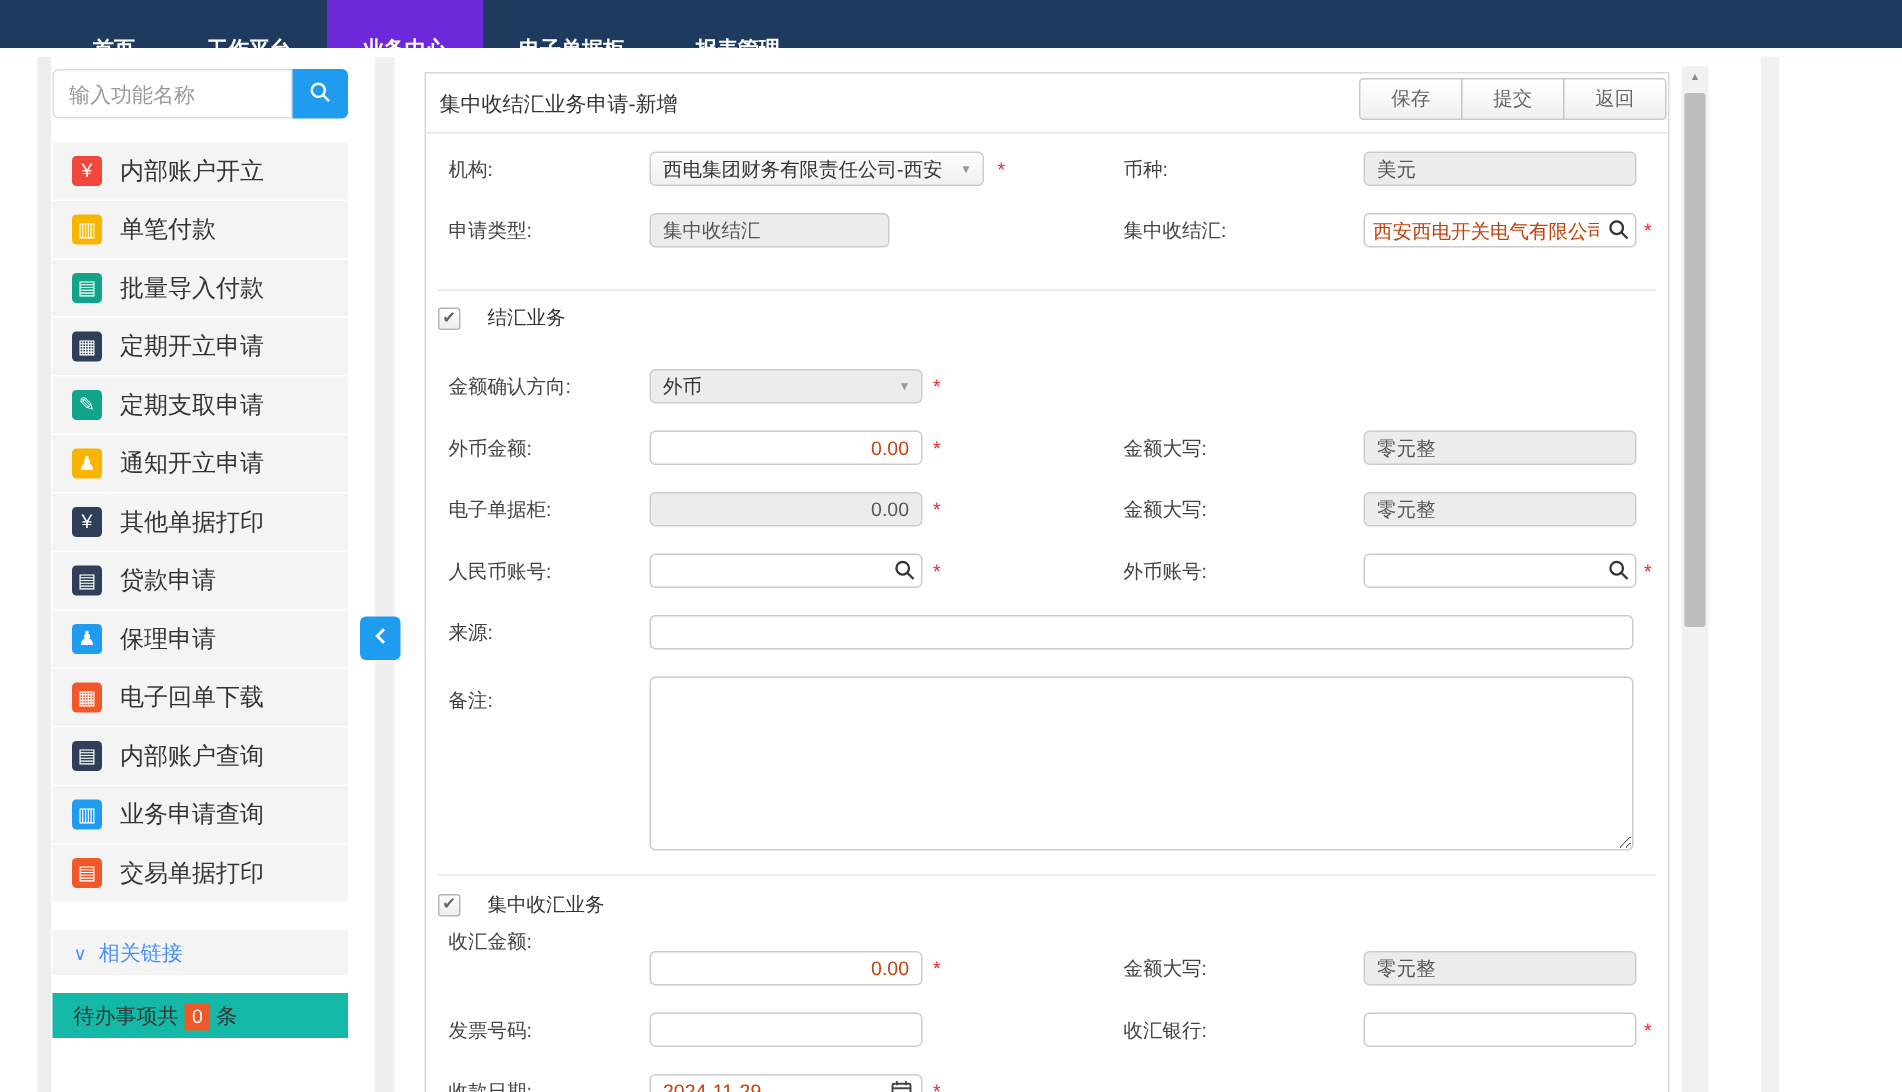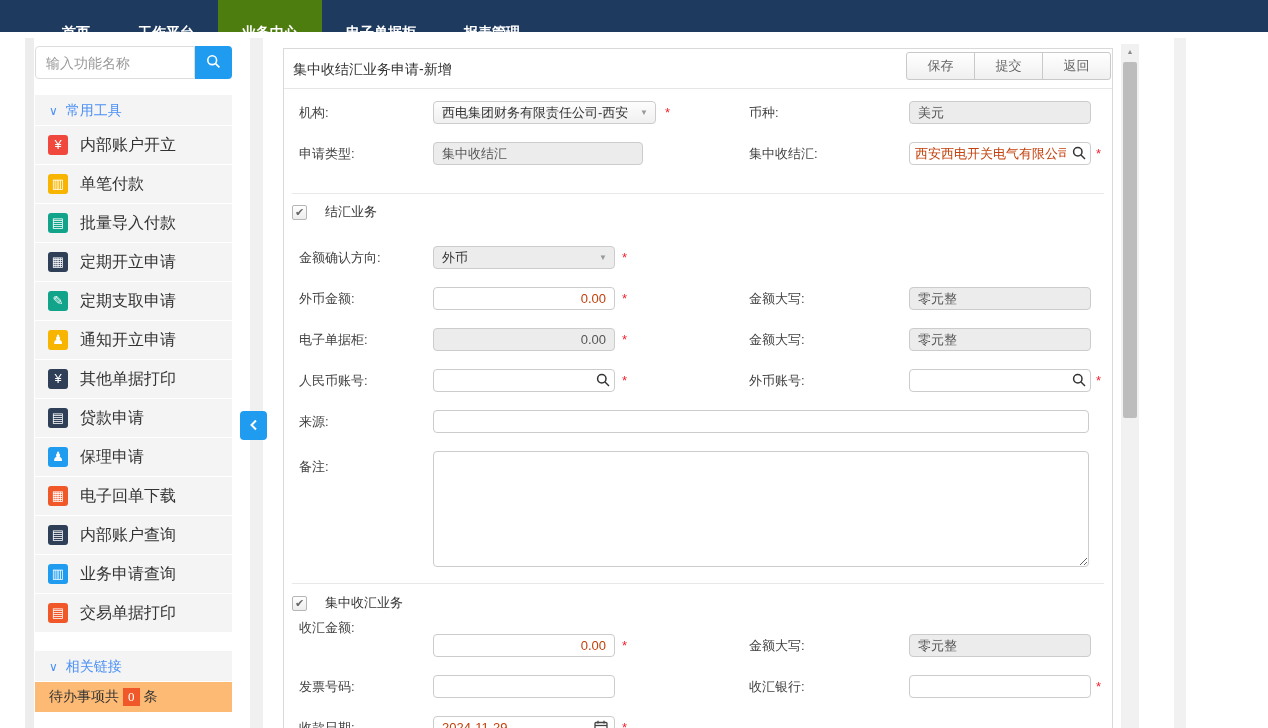--- a/index.html
+++ b/index.html
@@ -3,39 +3,39 @@
 <meta charset="utf-8">
 <style>
   * { margin:0; padding:0; box-sizing:border-box; }
   html,body { width:1268px; height:728px; overflow:hidden; background:#fff;
     font-family:"Liberation Sans","DejaVu Sans",sans-serif; }
 
   
   #topnav { position:absolute; left:0; top:0; width:1268px; height:32px; background:#1e3a5f; display:flex; }
   .nav-item { color:#fff; font-size:14px; font-weight:bold; line-height:32px; padding:16px 24px; cursor:pointer; }
   .nav-item.first { margin-left:38px; }
-  .nav-item.active { background:#4d7c0f; }
+  .nav-item.active { background:#6d28d9; }
 
   
   .vstrip { position:absolute; top:38px; height:690px; background:#ededed; }
 
   
   #sidebar { position:absolute; left:35px; top:46px; width:197px; }
   #searchrow { display:flex; height:33px; }
   #search-input { width:160px; height:33px; border:1px solid #ddd; border-radius:4px 0 0 4px; padding:0 10px; font-size:14px; color:#666; outline:none; }
   #search-input::placeholder { color:#999; }
   #search-btn { width:37px; height:33px; background:#1f9bf0; border:none; border-radius:0 4px 4px 0; display:flex; align-items:center; justify-content:center; cursor:pointer; }
   .side-section-header { height:30px; background:#f4f4f5; color:#4a90f5; font-size:14px; line-height:30px; padding-left:14px; }
   .side-section-header .chev { font-size:12px; margin-right:8px; }
   .side-item { height:38px; background:#f4f4f5; display:flex; align-items:center; padding-left:13px; margin-top:1px; cursor:pointer; }
   .side-icon { width:20px; height:20px; border-radius:3px; color:#fff; font-size:13px; line-height:20px; text-align:center; flex:0 0 20px; }
   .side-label { margin-left:12px; font-size:16px; color:#333; }
   #tools-wrap { margin-top:16px; }
   #links-wrap { margin-top:19px; }
-  #todo-row { height:30px; background:#fdba74; margin-top:1px; font-size:14px; color:#333; line-height:30px; padding-left:14px;font-family:Liberation Serif, serif; }
+  #todo-row { height:30px; background:#14b8a6; margin-top:12px; font-size:14px; color:#333; line-height:30px; padding-left:14px; }
   #todo-badge { display:inline-block; background:#f0582a; color:#fff; font-size:13px; height:18px; line-height:18px; padding:0 5px; margin:0 4px; }
 
   
   #collapse-strip { position:absolute; left:250px; top:38px; width:13px; height:690px; background:#f0f0f0; }
   #collapse-btn { position:absolute; left:240px; top:411px; width:27px; height:29px; background:#1f9bf0; border-radius:4px; display:flex; align-items:center; justify-content:center; cursor:pointer; z-index:5; }
 
   
   #card { position:absolute; left:283px; top:48px; width:830px; height:700px; background:#fff; border:1px solid #d9d9d9; }
   #card-header { position:relative; height:40px; border-bottom:1px solid #e6e6e6; }
   #card-title { font-size:14px; color:#333; line-height:40px; padding-left:9px; }
@@ -85,23 +85,20 @@
       <span>
         <svg width="15" height="15" viewBox="0 0 15 15">
             <circle cx="6.2" cy="6.2" r="4.4" fill="none" stroke="#fff" stroke-width="1.6"></circle>
             <line x1="9.6" y1="9.6" x2="13.4" y2="13.4" stroke="#fff" stroke-width="1.6"></line>
           </svg>
       </span>
     </button>
   </div>
 
   <div id="tools-wrap">
-    <div class="side-section-header">
-      <span class="chev">∨</span><span>常用工具</span>
-    </div>
     <div class="side-item">
         <span class="side-icon" style="background: rgb(240, 72, 60);">¥</span>
         <span class="side-label">内部账户开立</span>
       </div>
     <div class="side-item">
         <span class="side-icon" style="background: rgb(247, 181, 0);">▥</span>
         <span class="side-label">单笔付款</span>
       </div>
     <div class="side-item">
         <span class="side-icon" style="background: rgb(18, 164, 139);">▤</span>
@@ -179,21 +176,21 @@
   <div class="lbl" style="left:15px;top:52px;">机构:</div>
   <div class="selectbox" style="left:149px;top:52px;width:223px;">
     <span>西电集团财务有限责任公司-西安</span>
     <span class="caret">▼</span>
   </div>
   <span class="ast" style="left:381px;top:52px;">*</span>
   <div class="lbl" style="left:465px;top:52px;">币种:</div>
   <input class="fld" style="left: 625px; top: 52px; width: 182px;" disabled="" value="美元">
 
   <div class="lbl" style="left:15px;top:93px;">申请类型:</div>
-  <input class="fld" style="left: 149px; top: 93px; width: 210px;" disabled="" value="集中收结汇">
+  <input class="fld" style="left: 149px; top: 93px; width: 160px;" disabled="" value="集中收结汇">
   <div class="lbl" style="left:465px;top:93px;">集中收结汇:</div>
   <input class="fld icon-pad" style="left: 625px; top: 93px; width: 182px; padding-left: 5px;" value="西安西电开关电气有限公司">
   <span class="fld-icon" style="left:788px;top:97px;"><svg width="14" height="14" viewBox="0 0 14 14">
         <circle cx="5.8" cy="5.8" r="4.2" fill="none" stroke="#333" stroke-width="1.5"></circle>
         <line x1="9" y1="9" x2="13" y2="13" stroke="#333" stroke-width="1.5"></line>
       </svg></span>
   <span class="ast" style="left:812px;top:93px;">*</span>
 
   <div class="divider" style="top:144px;"></div>
 

